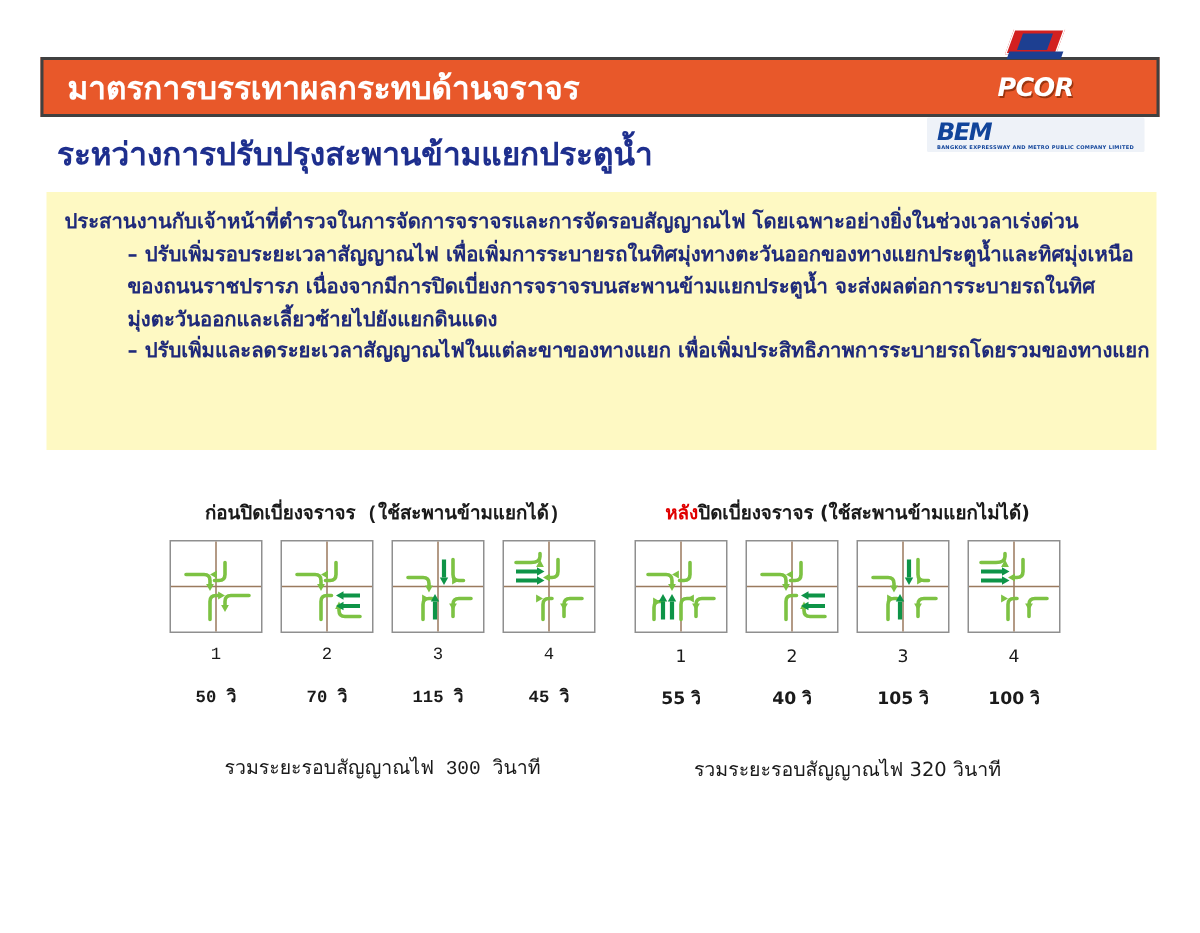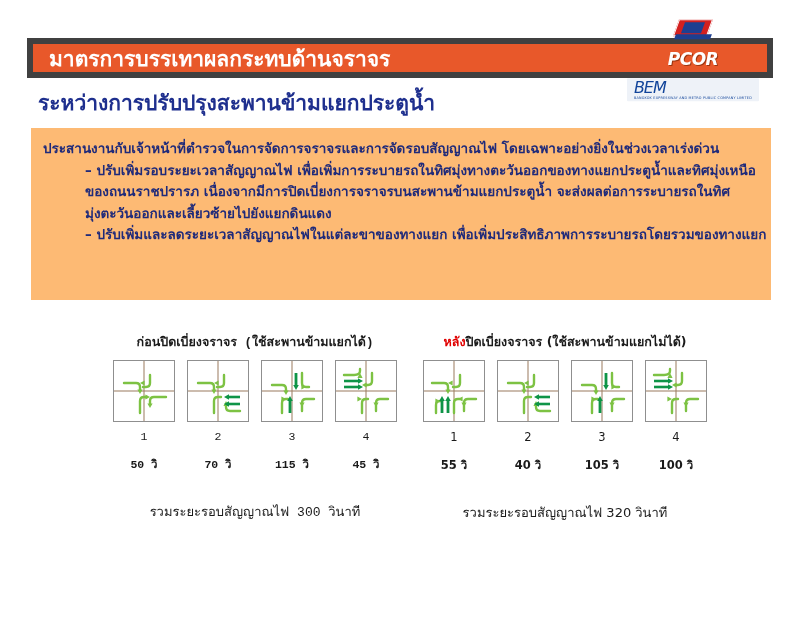--- a/index.html
+++ b/index.html
@@ -15,21 +15,21 @@
     width: 800px; height: 622px;
     background: #ffffff;
   }
 
   
   .header-bar {
     position: absolute;
     left: 27px; top: 38px;
     width: 746px; height: 40px;
     background: #E8582A;
-    border: 6px solid #404040;
+    border: 2px solid #404040;
     display: flex;
     align-items: center;
   }
   .header-title {
     color: #ffffff;
     font-size: 21px;
     font-weight: bold;
     margin-left: 16px;
     letter-spacing: 0px;
     white-space: nowrap;
@@ -74,21 +74,21 @@
     font-size: 17px;
     font-weight: bold;
     font-style: italic;
     letter-spacing: -0.5px;
     text-shadow: 1px 1px 0 #9b3510;
   }
   .logo-bem {
     background: #eef2f8;
     color: #11449a;
     font-size: 16px;
-    font-weight: normal;
+    font-weight: bold;
     font-style: italic;
     padding: 2px 7px 1px 7px;
     letter-spacing: -1px;
     line-height: 1.05;
     border-radius: 1px;
   }
   .logo-bem .sub {
     display: block;
     font-size: 3.4px;
     font-style: normal;
@@ -105,21 +105,21 @@
     font-size: 21px;
     font-weight: bold;
     white-space: nowrap;
   }
 
   
   .body-panel {
     position: absolute;
     left: 31px; top: 128px;
     width: 740px; height: 172px;
-    background: #fdba74;
+    background: #fef9c3;
     padding: 10px 12px 19px 12px;
   }
   .body-line {
     color: #1f2a7a;
     font-size: 13.5px;
     font-weight: bold;
     line-height: 21.5px;
     white-space: nowrap;
   }
   .body-line.indent { padding-left: 4px; margin-left: 38px; }

